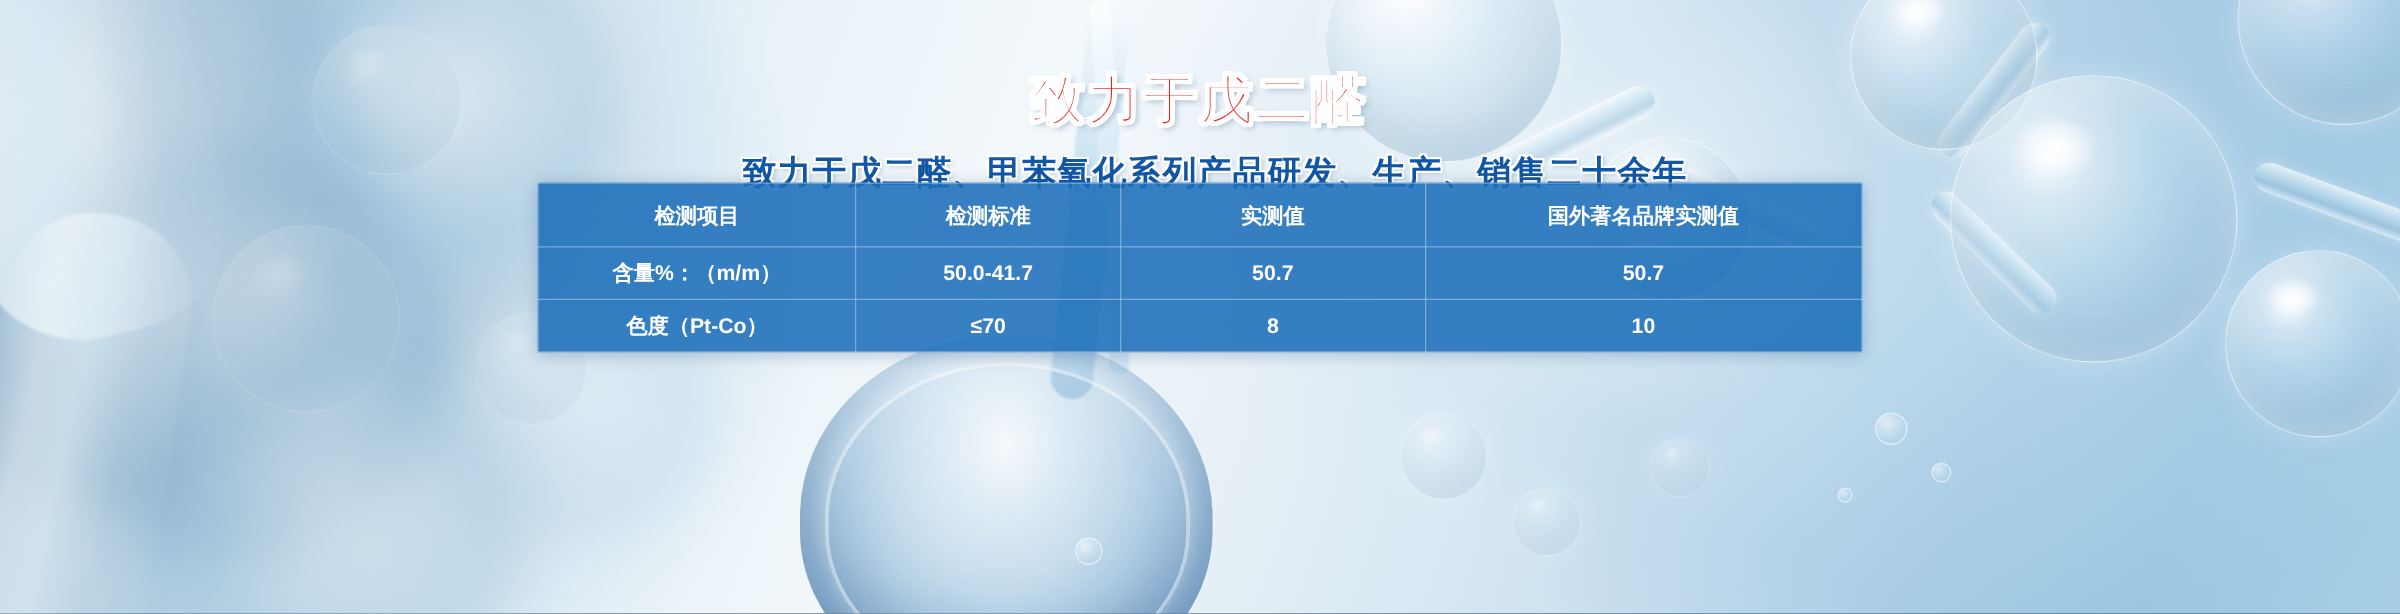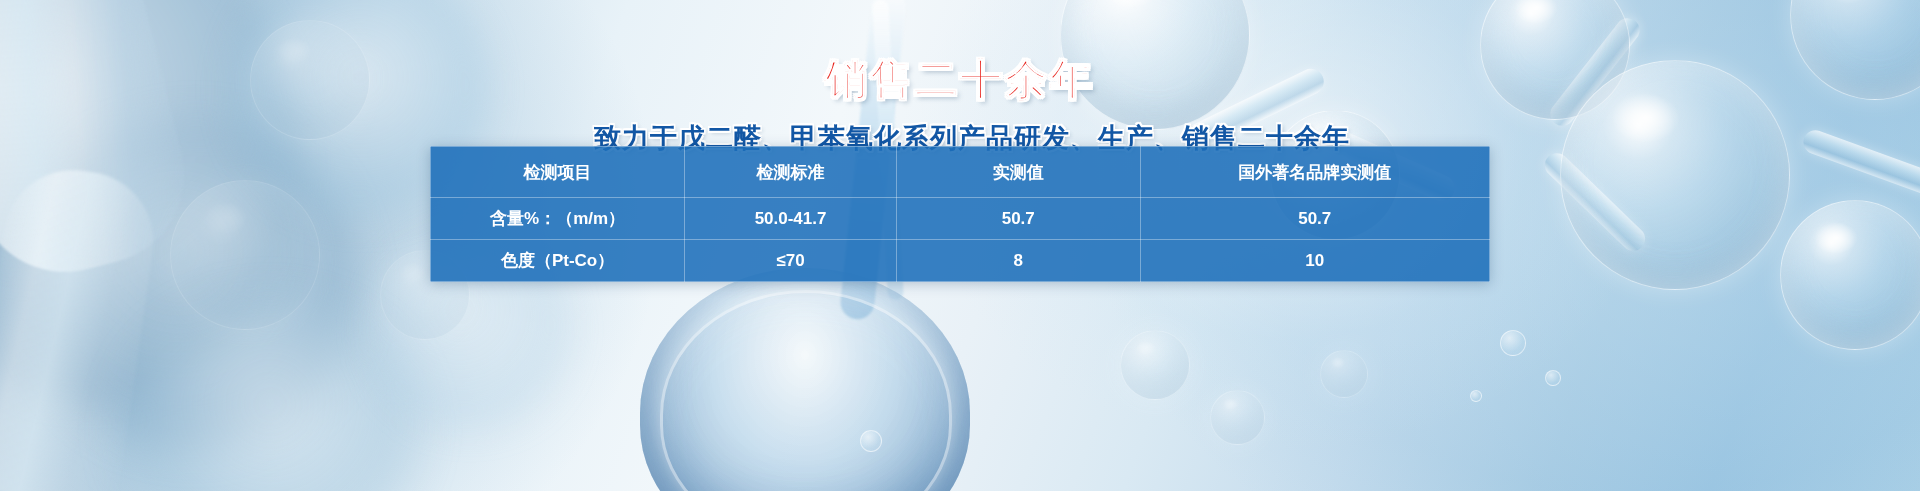--- a/index.html
+++ b/index.html
@@ -212,21 +212,21 @@
     <div class="beaker"></div>
     <div class="beaker-rim"></div>
 
     <div class="small-bub" style="left:1500px; top:330px; width:26px; height:26px;"></div>
     <div class="small-bub" style="left:1545px; top:370px; width:16px; height:16px;"></div>
     <div class="small-bub" style="left:1470px; top:390px; width:12px; height:12px;"></div>
     <div class="small-bub" style="left:860px; top:430px; width:22px; height:22px;"></div>
   </div>
 
   <div class="headings">
-    <div class="title">销售二十余年</div>
+    <div class="title">致力于戊二醛</div>
     <div class="subtitle">致力于戊二醛、甲苯氧化系列产品研发、生产、销售二十余年</div>
   </div>
 
   <div class="table-wrap">
     <table class="spec">
       <thead>
         <tr>
           <th>检测项目</th>
           <th>检测标准</th>
           <th>实测值</th>

